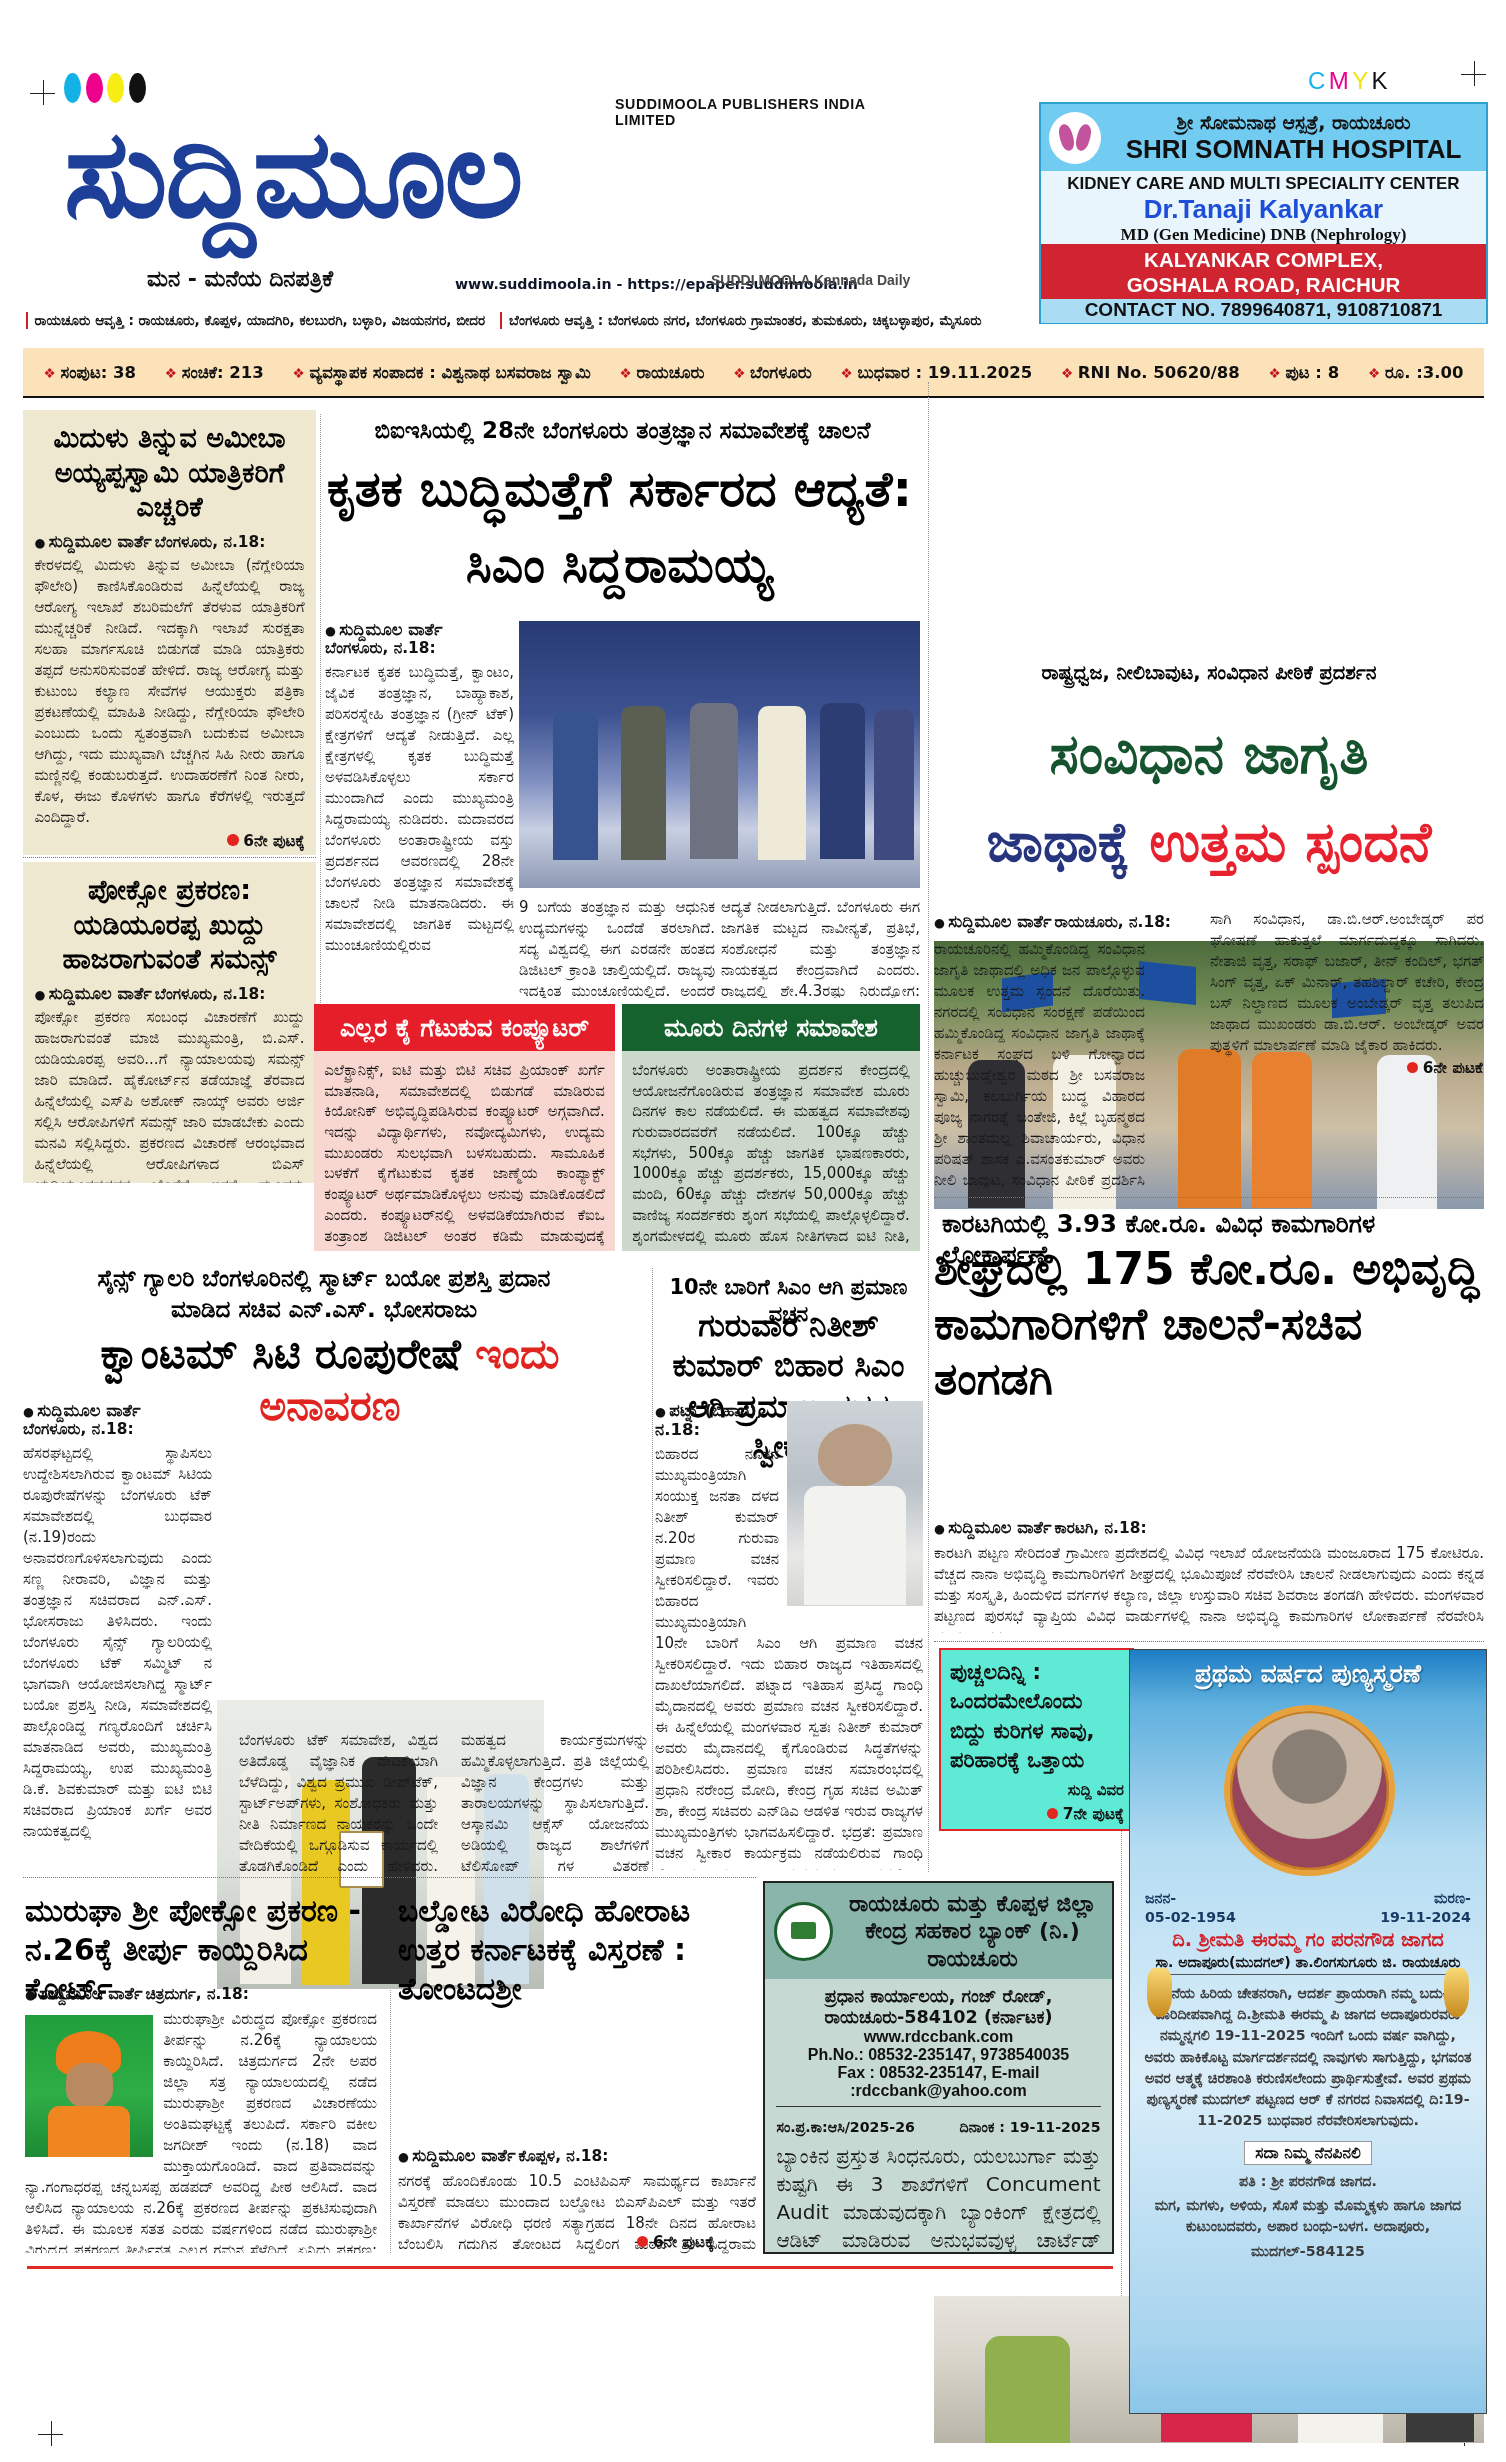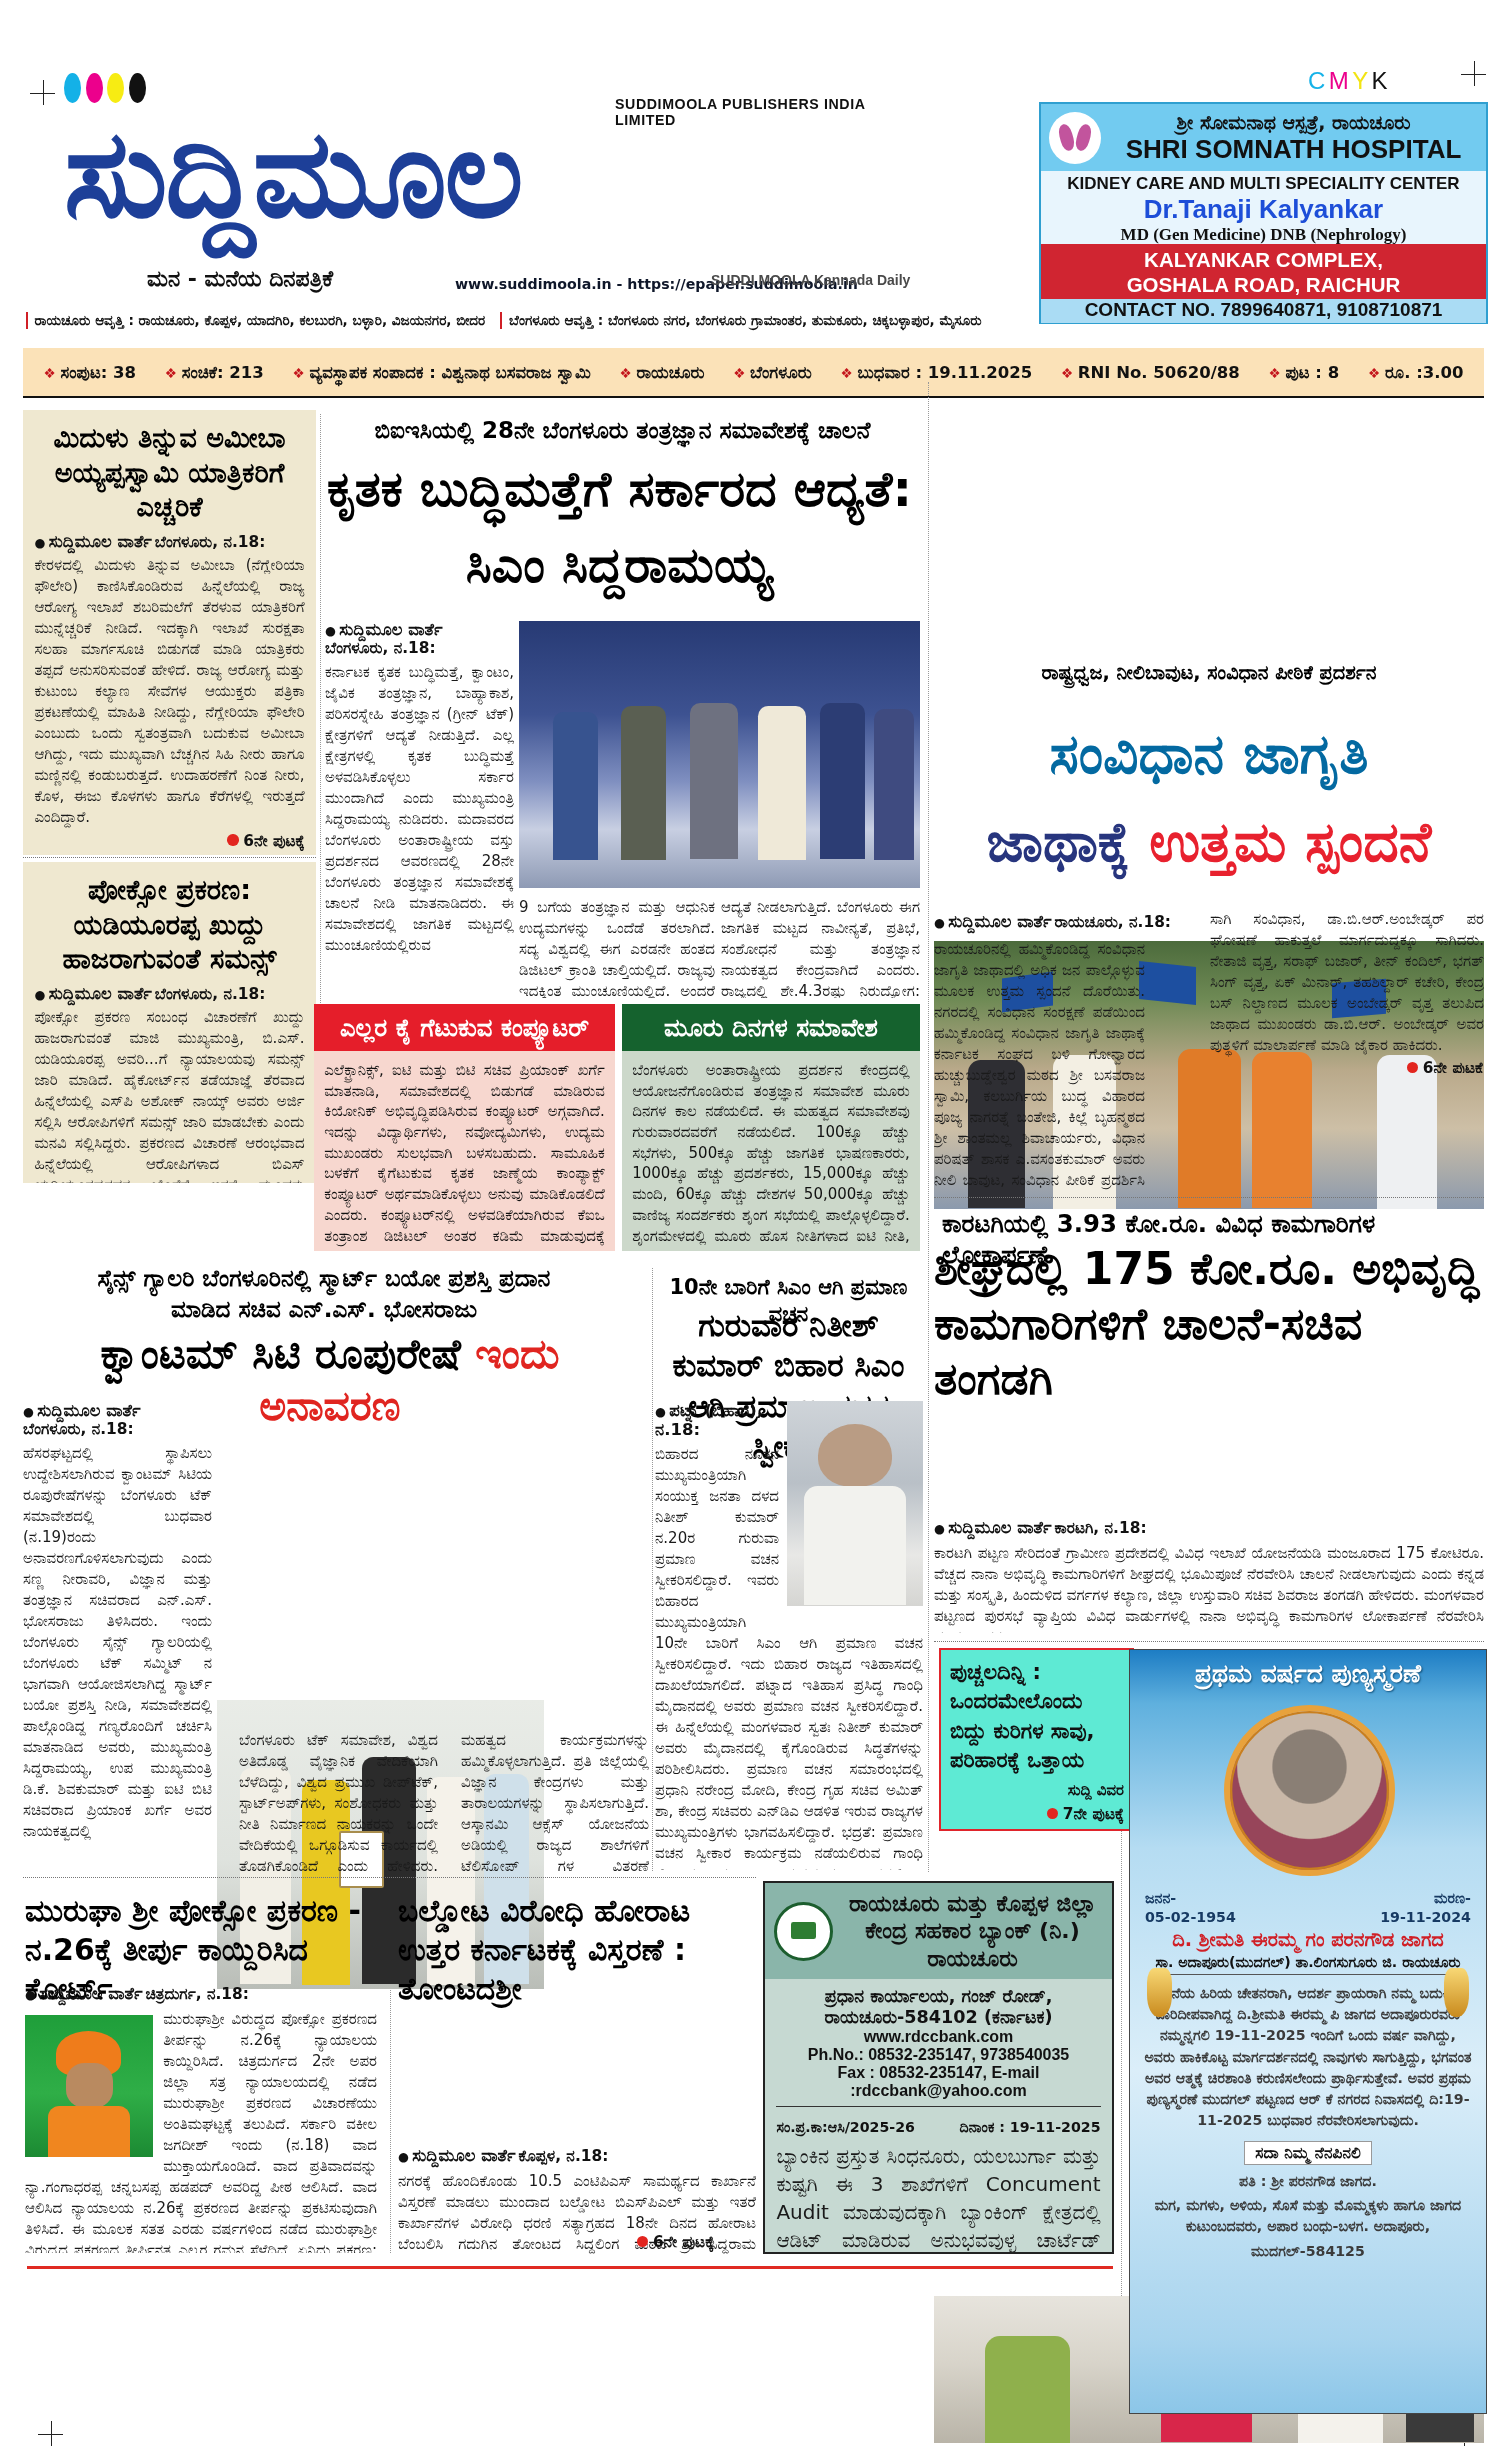--- a/index.html
+++ b/index.html
@@ -260,21 +260,21 @@
     <div class="flag" style="left:205px;top:23px;width:57px;height:38px;transform:skewY(6deg);"></div>
     <div class="flag" style="left:398px;top:40px;width:54px;height:35px;transform:skewY(-5deg);"></div>
     <div class="pc" style="left:119px;top:114px;width:63px;height:154px;background:#f3efe3;border-radius:12.5px 12.5px 0 0;"></div>
     <div class="pc" style="left:244px;top:108px;width:63px;height:159px;background:#e07b28;border-radius:12.5px 12.5px 0 0;"></div>
     <div class="pc" style="left:318px;top:111px;width:60px;height:156px;background:#e8812f;border-radius:12.5px 12.5px 0 0;"></div>
     <div class="pc" style="left:443px;top:114px;width:60px;height:154px;background:#eef0f2;border-radius:12.5px 12.5px 0 0;"></div>
     <div class="pc" style="left:34px;top:119px;width:57px;height:148px;background:#2e2e33;border-radius:12.5px 12.5px 0 0;"></div>
   </div>
   <div class="abs h-lg ctr" style="left:934px;top:661px;width:550px;font-size:19.3px;">ರಾಷ್ಟ್ರಧ್ವಜ, ನೀಲಿಬಾವುಟ, ಸಂವಿಧಾನ ಪೀಠಿಕೆ ಪ್ರದರ್ಶನ</div>
   <div class="abs ctr" style="left:934px;top:710px;width:550px;font-weight:bold;font-size:55px;line-height:1.6;">
-    <div><span style="color:#0369a1;">ಸಂವಿಧಾನ ಜಾಗೃತಿ</span></div>
+    <div><span style="color:#14532d;">ಸಂವಿಧಾನ ಜಾಗೃತಿ</span></div>
     <div><span style="color:#27357e;">ಜಾಥಾಕ್ಕೆ </span><span style="color:#e8212e;">ಉತ್ತಮ ಸ್ಪಂದನೆ</span></div>
   </div>
   <div class="abs byline" style="left:934px;top:905px;">
     <span class="ag">ಸುದ್ದಿಮೂಲ ವಾರ್ತೆ</span>
     <span class="dt">ರಾಯಚೂರು, ನ.18:</span>
   </div>
   <div class="abs ovh" style="left:934px;top:939px;width:211px;height:252px;">
     <div class="body just">ರಾಯಚೂರಿನಲ್ಲಿ ಹಮ್ಮಿಕೊಂಡಿದ್ದ ಸಂವಿಧಾನ ಜಾಗೃತಿ ಜಾಥಾದಲ್ಲಿ ಅಧಿಕ ಜನ ಪಾಲ್ಗೊಳ್ಳುವ ಮೂಲಕ ಉತ್ತಮ ಸ್ಪಂದನೆ ದೊರೆಯಿತು. ನಗರದಲ್ಲಿ ಸಂವಿಧಾನ ಸಂರಕ್ಷಣೆ ಪಡೆಯಿಂದ ಹಮ್ಮಿಕೊಂಡಿದ್ದ ಸಂವಿಧಾನ ಜಾಗೃತಿ ಜಾಥಾಕ್ಕೆ ಕರ್ನಾಟಕ ಸಂಘದ ಬಳಿ ಗೋನ್ವಾರದ ಹುಚ್ಚುಬುಡ್ಡೇಶ್ವರ ಮಠದ ಶ್ರೀ ಬಸವರಾಜ ಸ್ವಾಮಿ, ಕಲಬುರ್ಗಿಯ ಬುದ್ಧ ವಿಹಾರದ ಪೂಜ್ಯ ನಾಗರತ್ನೆ ಬಂತೇಜಿ, ಕಿಲ್ಲೆ ಬೃಹನ್ಮಠದ ಶ್ರೀ ಶಾಂತಮಲ್ಲ ಶಿವಾಚಾರ್ಯರು, ವಿಧಾನ ಪರಿಷತ್ ಶಾಸಕ ಎ.ವಸಂತಕುಮಾರ್ ಅವರು ನೀಲಿ ಬಾವುಟ, ಸಂವಿಧಾನ ಪೀಠಿಕೆ ಪ್ರದರ್ಶಿಸಿ ಚಾಲನೆ ನೀಡಿದರು. ಅಲ್ಲಿಂದ ಆರಂಭವಾದ ಜಾಥಾದಲ್ಲಿ ನೀಲಿ ಟೋಪಿ, ಬಿಳಿ ಅಂಗಿ, ನೀಲಿ ಪ್ಯಾಂಟ್ ಹಾಗೂ ಮಹಿಳೆಯರು ನೀಲಿ ಸೆರಗಿನ ಬಿಳಿ ಬಣ್ಣದ ಸೀರೆ ಉಟ್ಟು ಮೆರವಣಿಗೆಯಲ್ಲಿ ಸಾಗಿದರು. ಸಂವಿಧಾನದ ಪುಸ್ತಕ, ರಾಷ್ಟ್ರಧ್ವಜ ಹಿಡಿದು ಮೆರವಣಿಗೆಯಲ್ಲಿ</div>
   </div>
   <div class="abs ovh" style="left:1210px;top:909px;width:274px;height:164px;">

